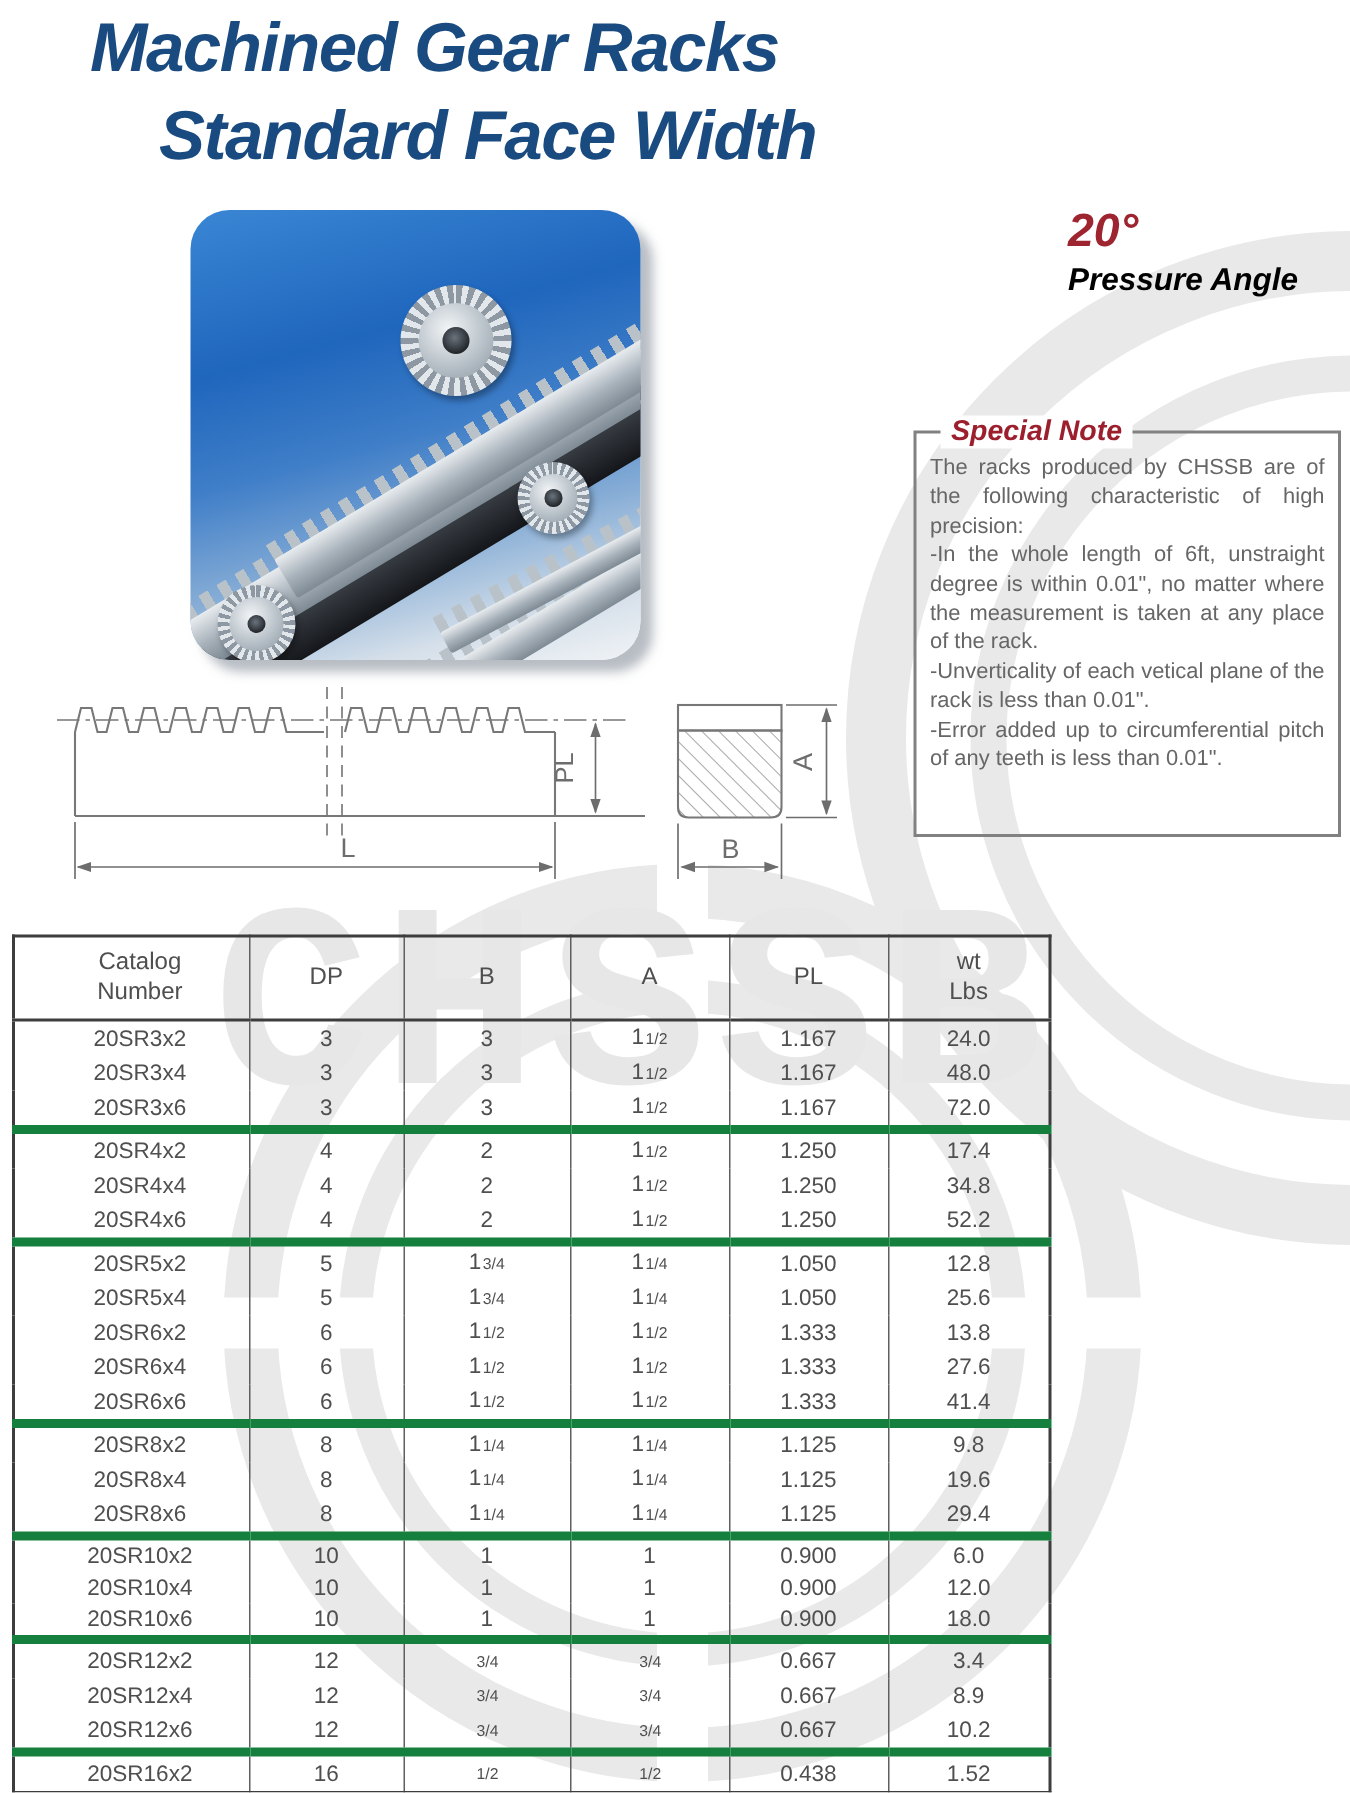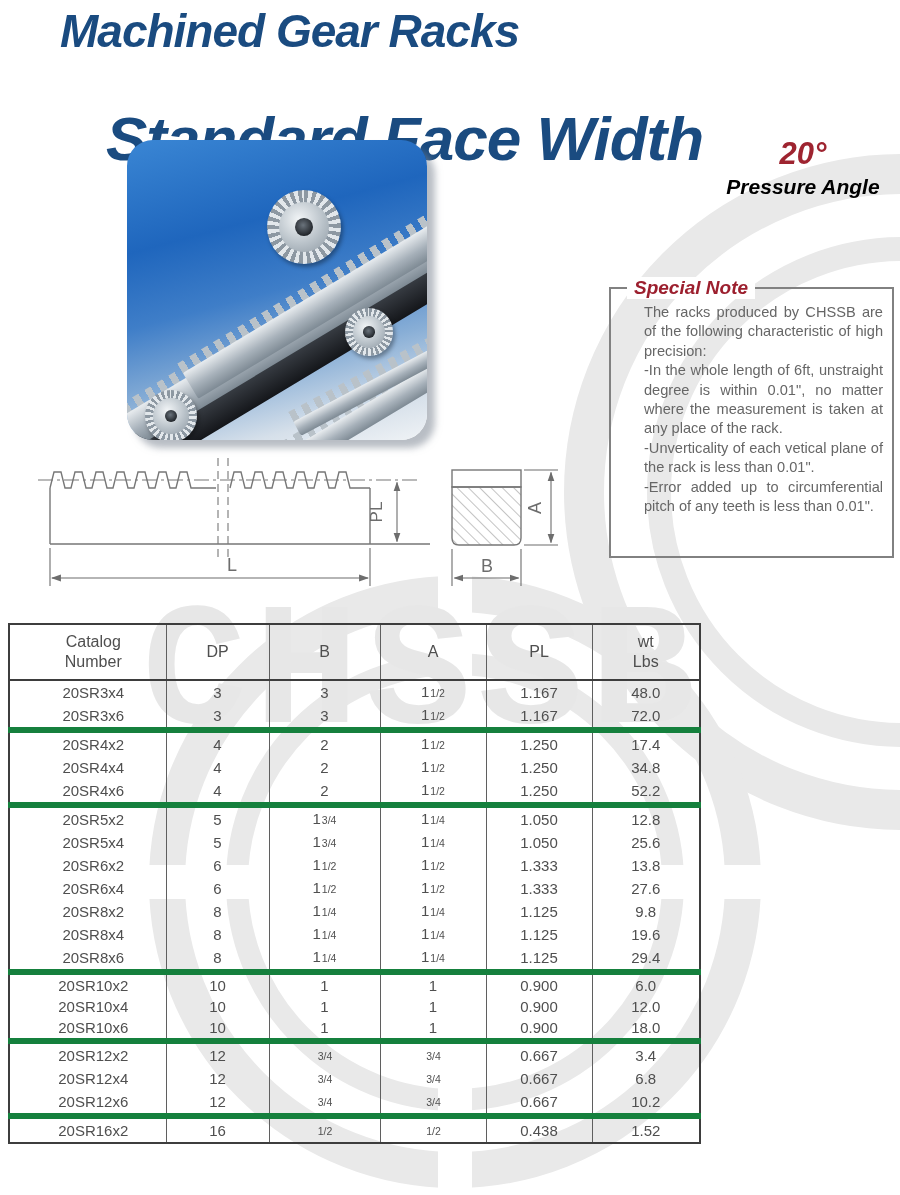--- a/index.html
+++ b/index.html
@@ -18,22 +18,22 @@
     white-space:nowrap;
   }
   
   .title {
     position:absolute; left:60px; top:4px; z-index:2;
     font-size:46px; font-weight:800; font-style:italic;
     color:#1a4b80; letter-spacing:-1px; white-space:nowrap;
   }
   .subtitle {
     position:absolute; left:106px; top:63px; z-index:2;
-    font-size:62px; font-weight:800; font-style:italic;
-    color:#1a4b80; letter-spacing:-1px; white-space:nowrap;margin-top:40px;
+    font-size:46px; font-weight:800; font-style:italic;
+    color:#1a4b80; letter-spacing:-1px; white-space:nowrap;
   }
   
   .photo {
     position:absolute; left:127px; top:140px; width:300px; height:300px; z-index:2;
     border-radius:26px; overflow:hidden;
     background:linear-gradient(165deg,#3a86d4 0%,#1f66bd 30%,#3f7ec8 50%,#88aed6 70%,#d6e0ea 88%,#f0f3f6 100%);
     box-shadow:8px 8px 7px rgba(125,135,148,.55);
   }
   .rack { position:absolute; transform:rotate(-31deg); }
   .rack .bar { height:22px; background:linear-gradient(#e8ecef,#a7b1ba 55%,#7e8a94); border-radius:2px; }
@@ -50,27 +50,27 @@
   }
   .gear::after {
     content:""; position:absolute; inset:16%; border-radius:50%;
     background:radial-gradient(circle at 40% 35%, #f2f5f7, #b9c2c9 55%, #8d98a2);
   }
   .gear::before {
     content:""; position:absolute; inset:38%; border-radius:50%; z-index:1;
     background:radial-gradient(circle at 45% 40%, #6a737c, #23272c 70%);
   }
   
-  .pa { position:absolute; left:712px; top:136px; width:182px; text-align:center; z-index:2; }
+  .pa { position:absolute; left:712px; top:136px; width:182px; z-index:2; }
   .pa-deg { font-size:31px; font-weight:800; font-style:italic; color:#9e2430; }
   .pa-label { margin-top:3px; font-size:21px; font-weight:800; font-style:italic; color:#000000; white-space:nowrap; }
   
   .note {
     position:absolute; left:609px; top:287px; width:285px; height:271px; z-index:2;
-    border:2px solid #818181; background:transparent;padding-left:24px;
+    border:2px solid #818181; background:transparent;
   }
   .note-title {
     position:absolute; top:-12px; left:16px; padding:0 7px; background:#fff;
     font-size:19px; font-weight:800; font-style:italic; color:#9c1f2e; white-space:nowrap;
   }
   .note-body { padding:14px 9px 0 9px; }
   .note-body p {
     font-size:14.6px; line-height:1.33; color:#666; text-align:justify;
   }
   
@@ -232,20 +232,28 @@
           <th>DP</th>
           <th>B</th>
           <th>A</th>
           <th>PL</th>
           <th>wt
 Lbs</th>
         </tr>
       </thead>
     <tbody>
         <tr>
+          <td>20SR3x2</td>
+          <td>3</td>
+          <td>3</td>
+          <td>1<span class="fr">1/2</span></td>
+          <td>1.167</td>
+          <td>24.0</td>
+        </tr>
+        <tr>
           <td>20SR3x4</td>
           <td>3</td>
           <td>3</td>
           <td>1<span class="fr">1/2</span></td>
           <td>1.167</td>
           <td>48.0</td>
         </tr>
         <tr class="gend">
           <td>20SR3x6</td>
           <td>3</td>
@@ -303,20 +311,28 @@
           <td>13.8</td>
         </tr>
         <tr>
           <td>20SR6x4</td>
           <td>6</td>
           <td>1<span class="fr">1/2</span></td>
           <td>1<span class="fr">1/2</span></td>
           <td>1.333</td>
           <td>27.6</td>
         </tr>
+        <tr class="gend">
+          <td>20SR6x6</td>
+          <td>6</td>
+          <td>1<span class="fr">1/2</span></td>
+          <td>1<span class="fr">1/2</span></td>
+          <td>1.333</td>
+          <td>41.4</td>
+        </tr>
         <tr>
           <td>20SR8x2</td>
           <td>8</td>
           <td>1<span class="fr">1/4</span></td>
           <td>1<span class="fr">1/4</span></td>
           <td>1.125</td>
           <td>9.8</td>
         </tr>
         <tr>
           <td>20SR8x4</td>
@@ -365,21 +381,21 @@
           <td><span class="fr">3/4</span></td>
           <td>0.667</td>
           <td>3.4</td>
         </tr>
         <tr>
           <td>20SR12x4</td>
           <td>12</td>
           <td><span class="fr">3/4</span></td>
           <td><span class="fr">3/4</span></td>
           <td>0.667</td>
-          <td>6.8</td>
+          <td>8.9</td>
         </tr>
         <tr class="gend">
           <td>20SR12x6</td>
           <td>12</td>
           <td><span class="fr">3/4</span></td>
           <td><span class="fr">3/4</span></td>
           <td>0.667</td>
           <td>10.2</td>
         </tr>
         <tr>

